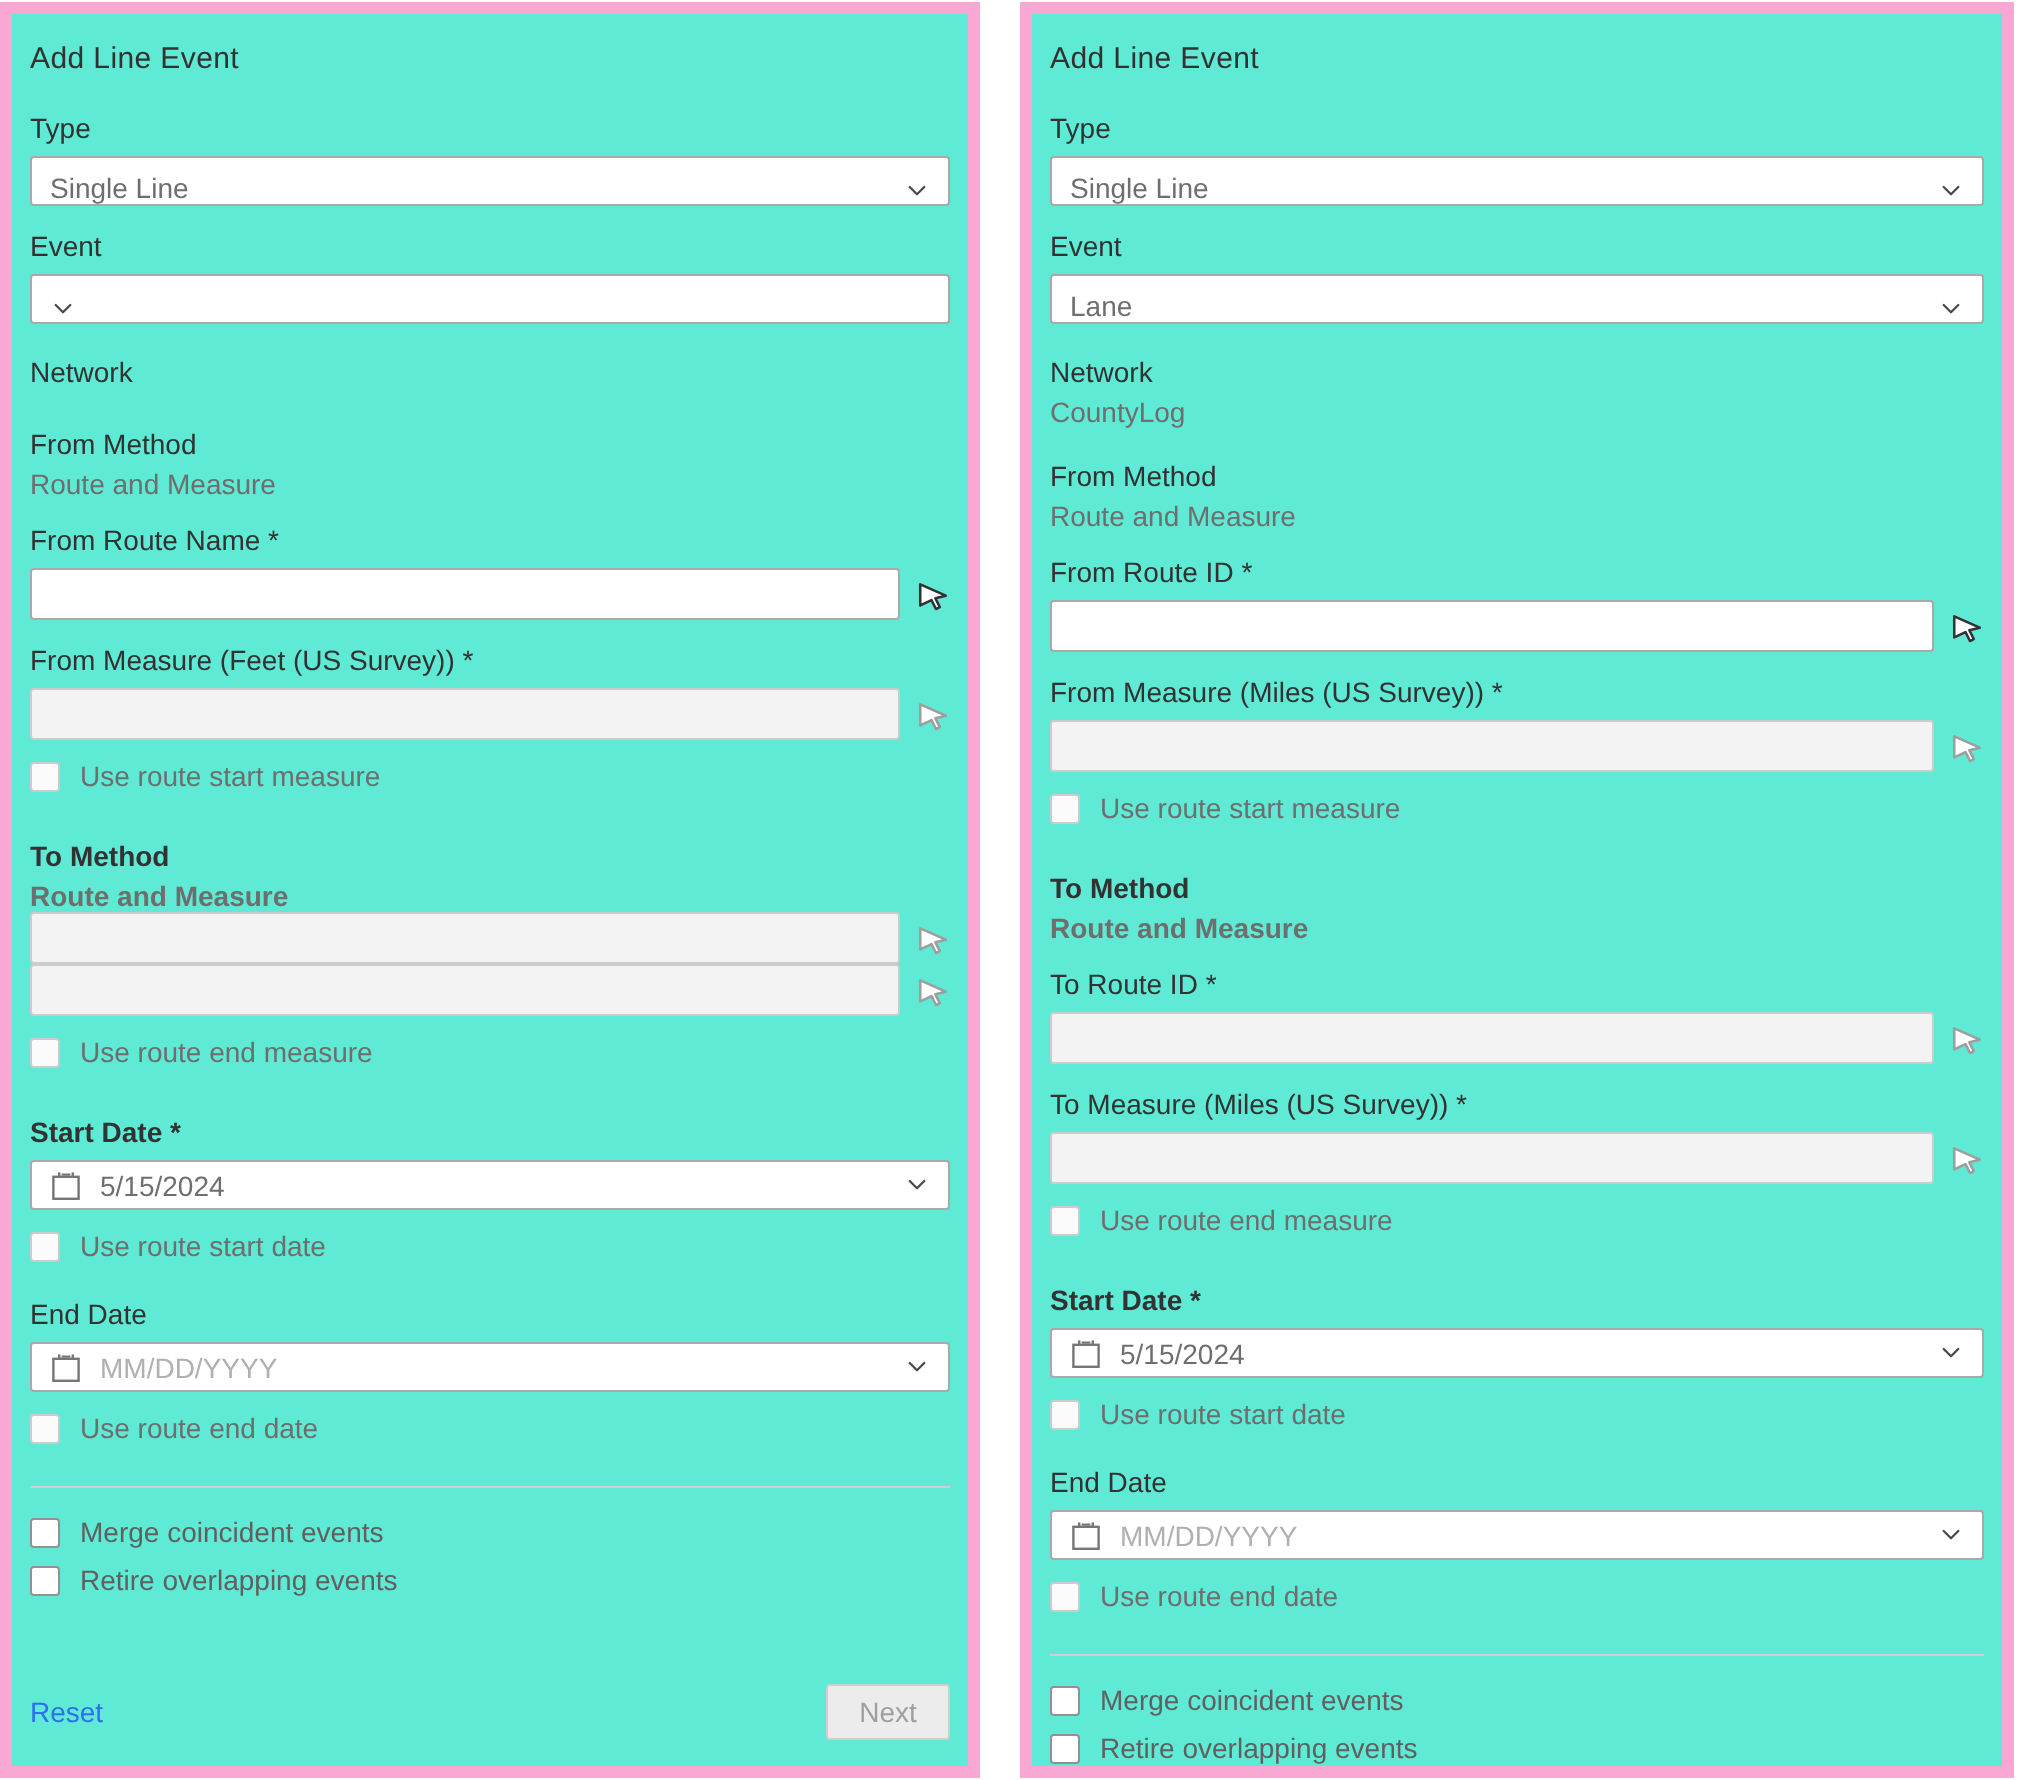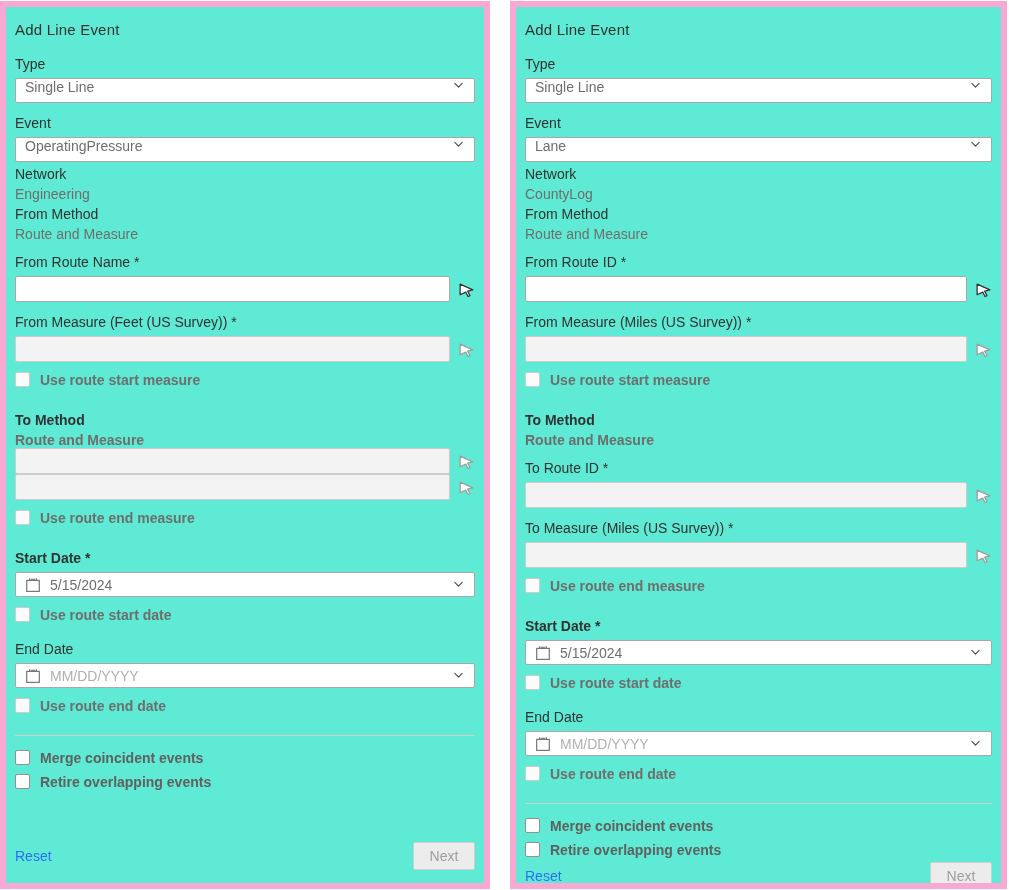--- a/index.html
+++ b/index.html
@@ -16,41 +16,41 @@
     height: 888px;
     display: flex; flex-direction: column;
     overflow: hidden;
   }
   .panel-left  { width: 490px; }
   .panel-right { width: 497px; flex: 0 0 auto; }
   .panel-body { flex: 1 1 auto; padding: 12px 9px 0 9px; display: flex; flex-direction: column; }
   .panel-title { font-size: 15px; color: #323232; margin: 2px 0 12px 0; letter-spacing: .2px; }
 
   .field-label { color: #323232; margin: 12px 0 6px 0; }
-  .static-group { margin-top: 4px; }
+  .static-group { margin-top: 16px; }
   .static-label { color: #323232; margin-bottom: 4px; }
   .static-value { color: #6e6e6e; }
 
   .select {
     height: 25px; border: 1px solid #a9a9a9; border-radius: 2px; background: #fff;
-    display: flex; align-items: flex-start; padding: 0 9px; color: #6e6e6e; cursor: pointer;
+    display: flex; align-items: flex-end; padding: 0 9px; color: #6e6e6e; cursor: pointer;
   }
   .select .sel-text { flex: 1 1 auto; overflow: hidden; white-space: nowrap; }
   .chev { width: 13px; height: 13px; color: #4a4a4a; flex: 0 0 auto; }
 
   .input-row { display: flex; align-items: center; gap: 8px; }
   .text-input {
     flex: 1 1 auto; height: 26px; border: 1px solid #a9a9a9; border-radius: 2px;
     background: #fff; outline: none; padding: 0 8px; font: inherit; color: #323232;
   }
   .text-input.disabled { background: #f3f3f3; border-color: #cccccc; }
   .pick-icon { width: 17px; height: 17px; color: #323232; flex: 0 0 auto; }
   .pick-icon.disabled { color: #9e9e9e; }
 
-  .checkbox-row { display: flex; align-items: flex-start; gap: 10px; margin: 10px 0 6px 0; color: #6e6e6e; font-weight: bold; }
+  .checkbox-row { display: flex; align-items: flex-end; gap: 10px; margin: 10px 0 6px 0; color: #6e6e6e; }
   .checkbox {
     width: 15px; height: 15px; border: 1px solid #919191; border-radius: 2px;
     background: #fff; flex: 0 0 auto; cursor: pointer;
   }
   .checkbox.disabled { border-color: #cccccc; background: #fbfbfb; cursor: default; }
   .checkbox-row.tight { margin: 4px 0; color: #606060; }
   .gap-lg { margin-top: 18px; font-weight: bold; }
 
   .datebox {
     height: 25px; border: 1px solid #a9a9a9; border-radius: 2px; background: #fff;
@@ -101,29 +101,27 @@
     <div class="field-label" style="margin-top:6px">Type</div>
     <div class="select">
       <span class="sel-text">Single Line</span>
       <svg class="chev" viewBox="0 0 16 16">
           <use href="#i-chevron"></use>
         </svg>
     </div>
 
     <div class="field-label">Event</div>
     <div class="select">
-      <span class="sel-text">OperatingPressure</span>
       <svg class="chev" viewBox="0 0 16 16">
           <use href="#i-chevron"></use>
         </svg>
     </div>
 
     <div class="static-group">
       <div class="static-label">Network</div>
-      <div class="static-value">Engineering</div>
     </div>
     <div class="static-group">
       <div class="static-label">From Method</div>
       <div class="static-value">Route and Measure</div>
     </div>
 
     <div class="field-label">From Route Name *</div>
     <div class="input-row">
       <input class="text-input" value="" style="">
       <svg class="pick-icon" viewBox="0 0 16 16">

